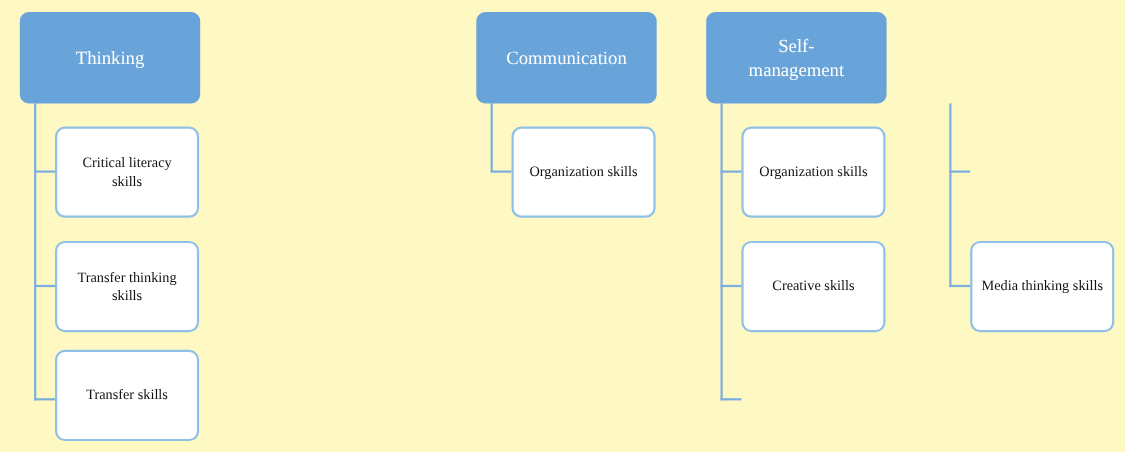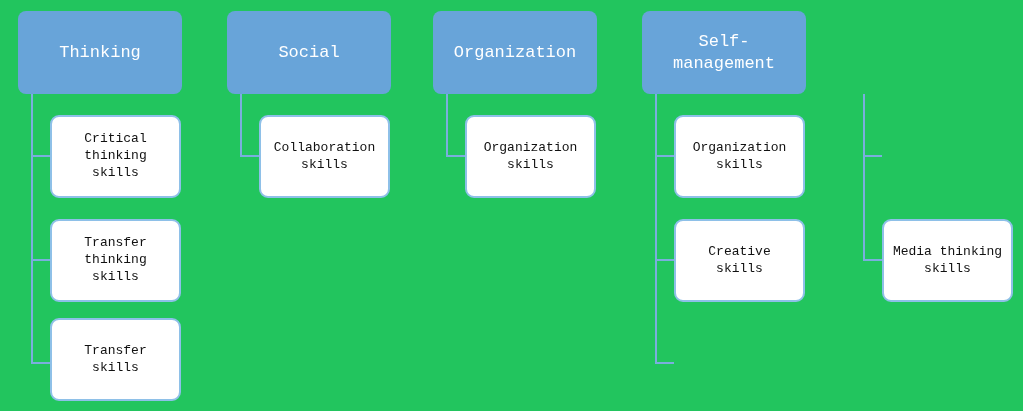--- a/index.html
+++ b/index.html
@@ -1,22 +1,22 @@
 <!DOCTYPE html>
 <html><head>
 <meta charset="utf-8">
 <style>
   * { box-sizing: border-box; }
   html, body { margin: 0; padding: 0; background: #ffffff; }
   .canvas {
     position: relative;
     width: 1023px;
     height: 411px;
-    background: #22c55e;
-    font-family: Liberation Mono, monospace;
+    background: #fef9c3;
+    font-family: Liberation Serif, serif;
     overflow: hidden;
   }
   .col {
     position: absolute;
     top: 0;
     width: 164px;
     height: 411px;
   }
   .header-box {
     position: absolute;
@@ -84,44 +84,34 @@
 
   <div class="col" style="left:18px">
     <div class="header-box">
       <span>Thinking</span>
     </div>
     <div class="vline v3"></div>
     <div class="hstub stub0"></div>
     <div class="hstub stub1"></div>
     <div class="hstub stub2"></div>
     <div class="child-box row0">
-      <span>Critical thinking skills</span>
+      <span>Critical literacy skills</span>
     </div>
     <div class="child-box row1">
       <span>Transfer thinking skills</span>
     </div>
     <div class="child-box row2">
       <span>Transfer skills</span>
     </div>
   </div>
 
-  <div class="col" style="left:227px">
-    <div class="header-box">
-      <span>Social</span>
-    </div>
-    <div class="vline v1"></div>
-    <div class="hstub stub0"></div>
-    <div class="child-box row0">
-      <span>Collaboration skills</span>
-    </div>
-  </div>
 
   <div class="col" style="left:433px">
     <div class="header-box">
-      <span>Organization</span>
+      <span>Communication</span>
     </div>
     <div class="vline v1"></div>
     <div class="hstub stub0"></div>
     <div class="child-box row0">
       <span>Organization skills</span>
     </div>
   </div>
 
   <div class="col" style="left:642px">
     <div class="header-box">

